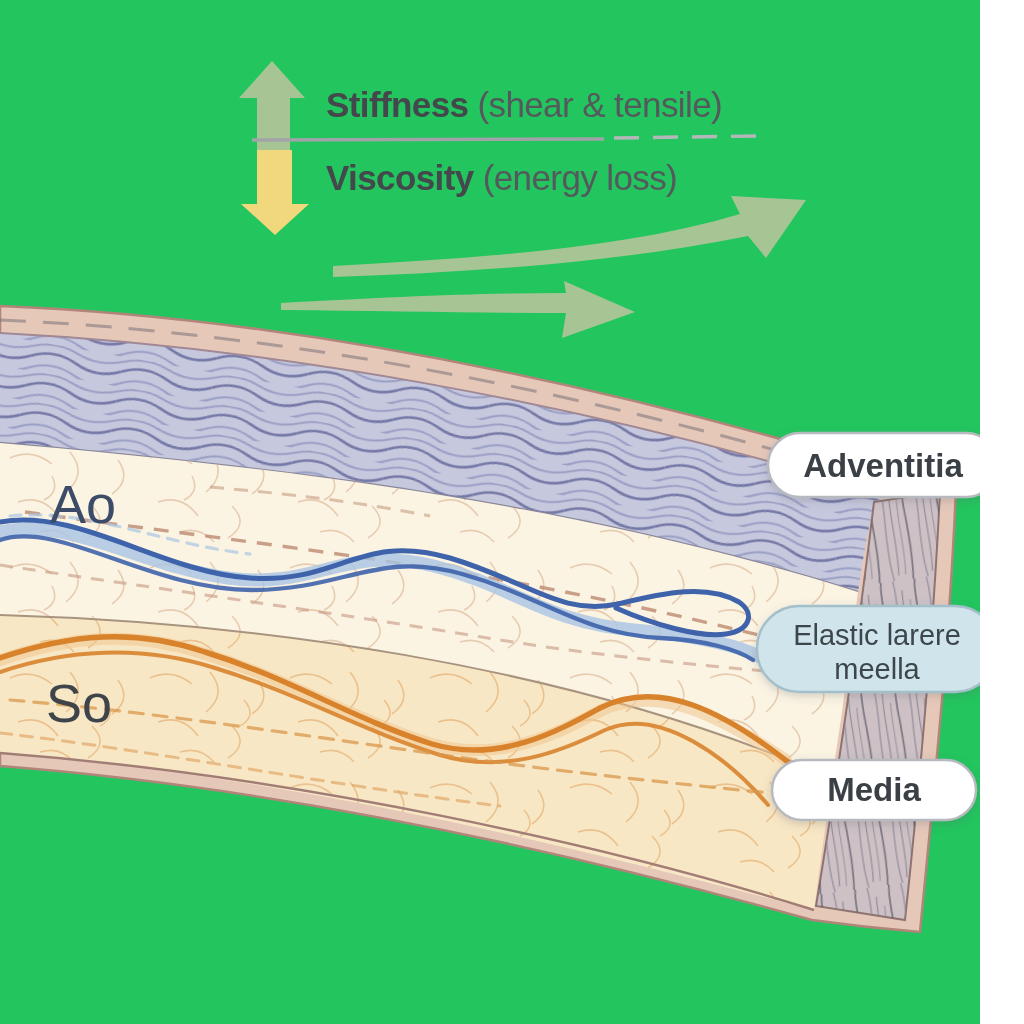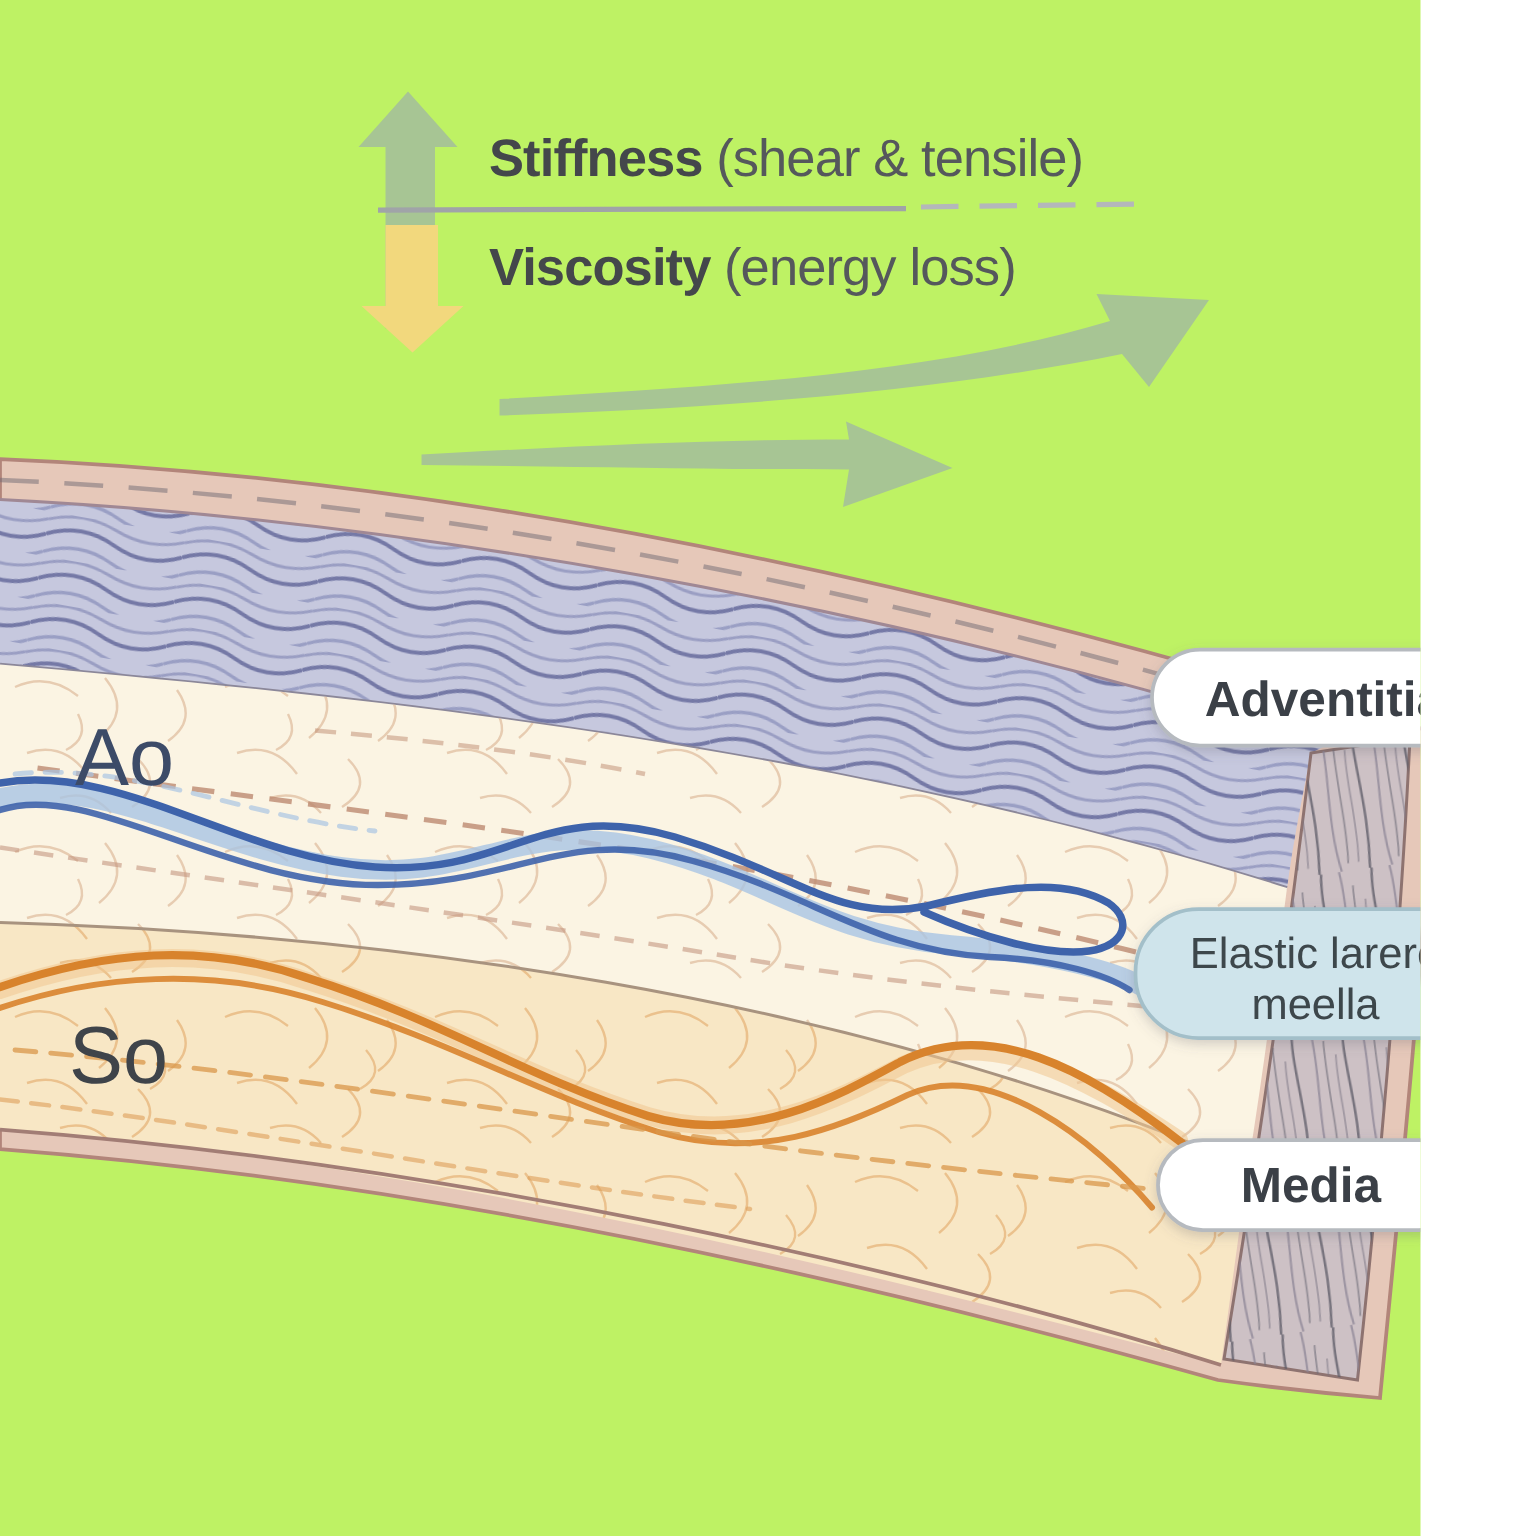--- a/index.html
+++ b/index.html
@@ -1,17 +1,17 @@
 <!DOCTYPE html>
 <html><head>
 <meta charset="utf-8">
 <style>
   html,body{margin:0;padding:0;background:#ffffff;}
-  .stage{position:relative;width:947px;height:1024px;background:#bef264;overflow:hidden;
-         font-family:"Liberation Sans",sans-serif;}
+  .stage{position:relative;width:947px;height:1024px;background:#22c55e;overflow:hidden;
+         font-family:"Liberation Sans",sans-serif;padding-left:33px;}
   svg{position:absolute;left:0;top:0;}
   text{font-family:"Liberation Sans",sans-serif;}
   .legend-text{font-size:35px;fill:#474a4e;letter-spacing:-0.6px;}
   .term{font-weight:700;fill:#44474b;}
   .paren{font-weight:400;fill:#55585c;}
   .pill-text{font-size:33px;font-weight:700;fill:#3b4046;text-anchor:middle;}
   .pill-text-reg{font-size:29px;font-weight:400;fill:#3e464b;text-anchor:middle;}
   .ao-text{font-size:54px;font-weight:400;fill:#3c4b68;}
   .so-text{font-size:54px;font-weight:400;fill:#3f444a;}
 </style>

